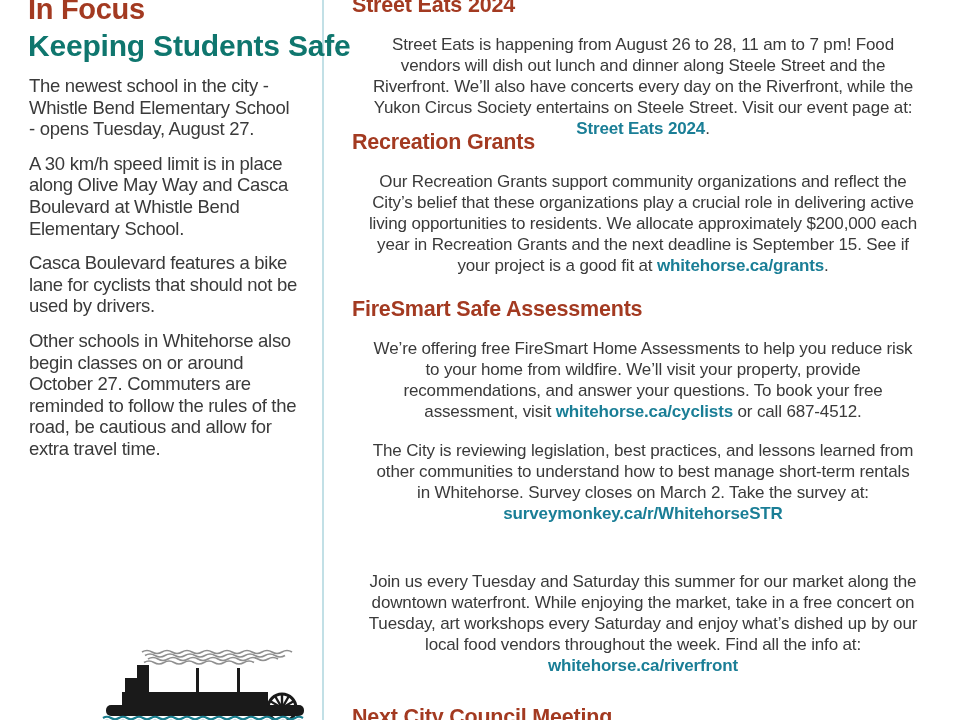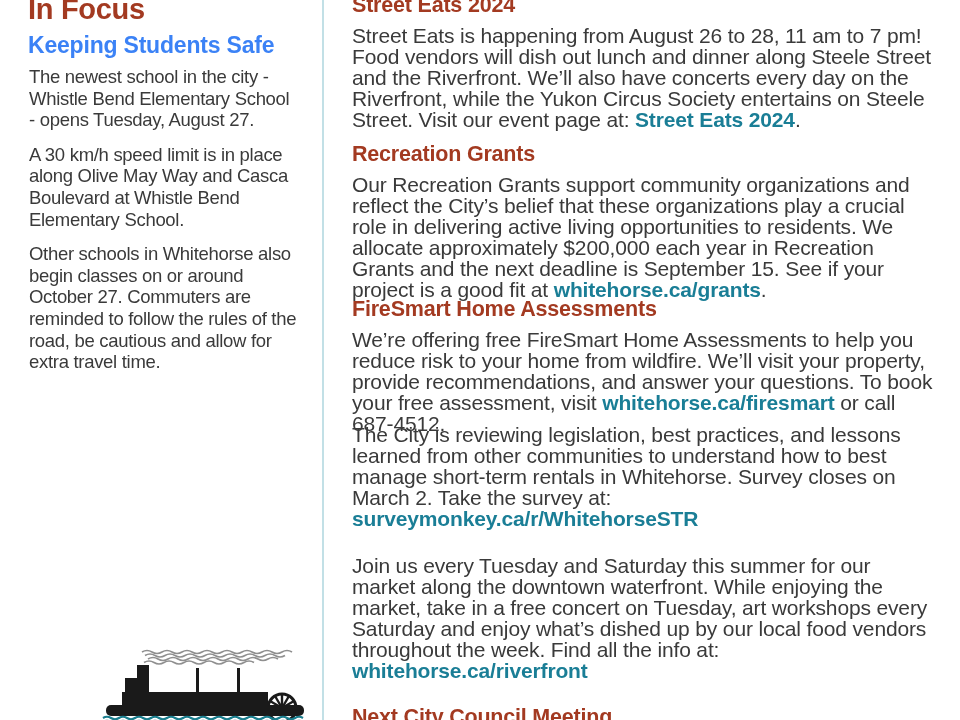--- a/index.html
+++ b/index.html
@@ -32,57 +32,58 @@
     font-size: 29px;
     line-height: 36px;
     font-weight: 700;
     color: #a33a21;
     letter-spacing: -0.3px;
   }
   .left-heading {
     position: absolute;
     left: 28px;
     top: 31px;
-    font-size: 23px;
+    font-size: 30px;
     line-height: 29px;
     font-weight: 700;
-    color: #3b82f6;
+    color: #0f766e;
     letter-spacing: -0.2px;
   }
   .left-paragraphs {
     position: absolute;
     left: 29px;
     top: 63px;
     width: 268px;
     font-size: 18.5px;
     line-height: 21.6px;
     letter-spacing: -0.3px;
   }
   .left-paragraphs p {
-    margin: 3px 0 13px 0;
+    margin: 12px 0 13px 0;
   }
   
   .rsec {
     position: absolute;
     left: 352px;
     width: 582px;
   }
   .rsec h2 {
     margin: 0 0 7px 0;
     font-size: 21.5px;
     line-height: 26px;
     font-weight: 700;
     color: #a33a21;
     letter-spacing: -0.2px;
   }
   .rsec p {
-    margin: 0;
-    font-size: 21px;
+    margin: 16px;
+    font-size: 17px;
     line-height: 21px;
     letter-spacing: -0.15px;
+    text-align: center;
   }
   a.link {
     color: #1a7e96;
     font-weight: 700;
     text-decoration: none;
     cursor: pointer;
   }
   
   .boat {
     position: absolute;
@@ -96,20 +97,21 @@
 <body>
 
 <div class="divider"></div>
 
 <div class="left-title">In Focus</div>
 <div class="left-heading">Keeping Students Safe</div>
 
 <div class="left-paragraphs">
   <p>The newest school in the city - Whistle Bend Elementary School - opens Tuesday, August 27.</p>
   <p>A 30 km/h speed limit is in place along Olive May Way and Casca Boulevard at Whistle Bend Elementary School.</p>
+  <p>Casca Boulevard features a bike lane for cyclists that should not be used by drivers.</p>
   <p>Other schools in Whitehorse also begin classes on or around October 27. Commuters are reminded to follow the rules of the road, be cautious and allow for extra travel time.</p>
 </div>
 
 <svg class="boat" viewBox="0 0 210 80" aria-hidden="true">
 
   <g fill="none" stroke="#8f8f8f" stroke-width="1.7">
     <path d="M42,8  q5,-3 10,0 t10,0 t10,0 t10,0 t10,0 t10,0 t10,0 t10,0 t10,0 t10,0 t10,0 t10,0 t10,0 t10,0 t10,0"></path>
     <path d="M45,11.5 q5,-3 10,0 t10,0 t10,0 t10,0 t10,0 t10,0 t10,0 t10,0 t10,0 t10,0 t10,0 t10,0 t10,0 t10,0"></path>
     <path d="M48,15 q5,-3 10,0 t10,0 t10,0 t10,0 t10,0 t10,0 t10,0 t10,0 t10,0 t10,0 t10,0 t10,0 t10,0"></path>
     <path d="M44,18.5 q5,-3 10,0 t10,0 t10,0 t10,0 t10,0 t10,0 t10,0 t10,0 t10,0 t10,0 t10,0"></path>
@@ -142,28 +144,28 @@
     <path d="M3,74 q4,-2.5 8,0 t8,0 t8,0 t8,0 t8,0 t8,0 t8,0 t8,0 t8,0 t8,0 t8,0 t8,0 t8,0 t8,0 t8,0 t8,0 t8,0 t8,0 t8,0 t8,0 t8,0 t8,0 t8,0 t8,0 t8,0"></path>
     <path d="M3,78 q4,-2.5 8,0 t8,0 t8,0 t8,0 t8,0 t8,0 t8,0 t8,0 t8,0 t8,0 t8,0 t8,0 t8,0 t8,0 t8,0 t8,0 t8,0 t8,0 t8,0 t8,0 t8,0 t8,0 t8,0 t8,0 t8,0"></path>
   </g>
 </svg>
 
 <section class="rsec" style="top:-8px">
   <h2>Street Eats 2024</h2>
   <p><span>Street Eats is happening from August 26 to 28, 11 am to 7 pm! Food vendors will dish out lunch and dinner along Steele Street and the Riverfront. We’ll also have concerts every day on the Riverfront, while the Yukon Circus Society entertains on Steele Street. Visit our event page at: </span><a class="link">Street Eats 2024</a><span>.</span></p>
 </section>
 
-<section class="rsec" style="top:141px">
+<section class="rsec" style="top:129px">
   <h2>Recreation Grants</h2>
   <p><span>Our Recreation Grants support community organizations and reflect the City’s belief that these organizations play a crucial role in delivering active living opportunities to residents. We allocate approximately $200,000 each year in Recreation Grants and the next deadline is September 15. See if your project is a good fit at </span><a class="link">whitehorse.ca/grants</a><span>.</span></p>
 </section>
 
 <section class="rsec" style="top:296px">
-  <h2>FireSmart Home Assessments</h2>
-  <p><span>We’re offering free FireSmart Home Assessments to help you reduce risk to your home from wildfire. We’ll visit your property, provide recommendations, and answer your questions. To book your free assessment, visit </span><a class="link">whitehorse.ca/firesmart</a><span> or call 687-4512.</span></p>
+  <h2>FireSmart Safe Assessments</h2>
+  <p><span>We’re offering free FireSmart Home Assessments to help you reduce risk to your home from wildfire. We’ll visit your property, provide recommendations, and answer your questions. To book your free assessment, visit </span><a class="link">whitehorse.ca/cyclists</a><span> or call 687-4512.</span></p>
 </section>
 
 <section class="rsec" style="top:424px">
   <p><span>The City is reviewing legislation, best practices, and lessons learned from other communities to understand how to best manage short-term rentals in Whitehorse. Survey closes on March 2. Take the survey at: </span><a class="link">surveymonkey.ca/r/WhitehorseSTR</a><span></span></p>
 </section>
 
 <section class="rsec" style="top:555px">
   <p><span>Join us every Tuesday and Saturday this summer for our market along the downtown waterfront. While enjoying the market, take in a free concert on Tuesday, art workshops every Saturday and enjoy what’s dished up by our local food vendors throughout the week. Find all the info at: </span><a class="link">whitehorse.ca/riverfront</a><span></span></p>
 </section>
 

